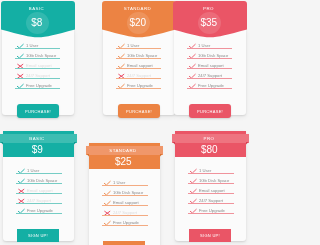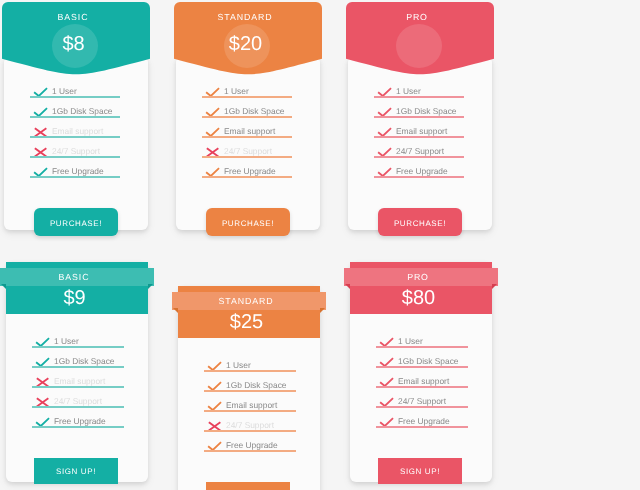--- a/index.html
+++ b/index.html
@@ -105,21 +105,21 @@
             <svg viewBox="0 0 66 44">
               <path d="M4 24 L24 40 L62 4" fill="none" stroke="#14afa4" stroke-width="9" stroke-linecap="square" stroke-linejoin="miter"></path>
             </svg>
           </span>
           <span class="txt" style="color:#8a8a8a">Free Upgrade</span>
           <span class="rule" style="background:#76cdc5"></span>
         </div>
       </div>
       <div class="btn" style="left:16px;top:103px;width:42px;height:14px;background:#14afa4">PURCHASE!</div>
     </div>
-    <div class="card r1" style="left:87px;top:1px;width:74px;height:120px;">
+    <div class="card r1" style="left:102px;top:1px;width:74px;height:120px;">
       <div class="body" style="left:1px;top:27px;width:72px;height:87px;"></div>
       <div class="head">
         <svg viewBox="0 0 74 40" preserveAspectRatio="none">
           <path d="M3 0 H71 A3 3 0 0 1 74 3 V28.4 C34.5 38.75 39.5 38.75 0 28.4 V3 A3 3 0 0 1 3 0 Z" fill="#ec8343"></path>
         </svg>
       </div>
       <div class="circle"></div>
       <div class="plan">STANDARD</div>
       <div class="price">$20</div>
       <div class="feats" style="left:14px;top:39px;width:45px;">
@@ -173,20 +173,21 @@
     </div>
     <div class="card r1" style="left:173px;top:1px;width:74px;height:120px;">
       <div class="body" style="left:1px;top:27px;width:72px;height:87px;"></div>
       <div class="head">
         <svg viewBox="0 0 74 40" preserveAspectRatio="none">
           <path d="M3 0 H71 A3 3 0 0 1 74 3 V28.4 C34.5 38.75 39.5 38.75 0 28.4 V3 A3 3 0 0 1 3 0 Z" fill="#ea5566"></path>
         </svg>
       </div>
       <div class="circle"></div>
       <div class="plan">PRO</div>
+      <div class="price">$35</div>
       <div class="feats" style="left:14px;top:39px;width:45px;">
         <div class="feat">
           <span class="ico">
             <svg viewBox="0 0 66 44">
               <path d="M4 24 L24 40 L62 4" fill="none" stroke="#ea5566" stroke-width="9" stroke-linecap="square" stroke-linejoin="miter"></path>
             </svg>
           </span>
           <span class="txt" style="color:#8a8a8a">1 User</span>
           <span class="rule" style="background:#f0939c"></span>
         </div>

